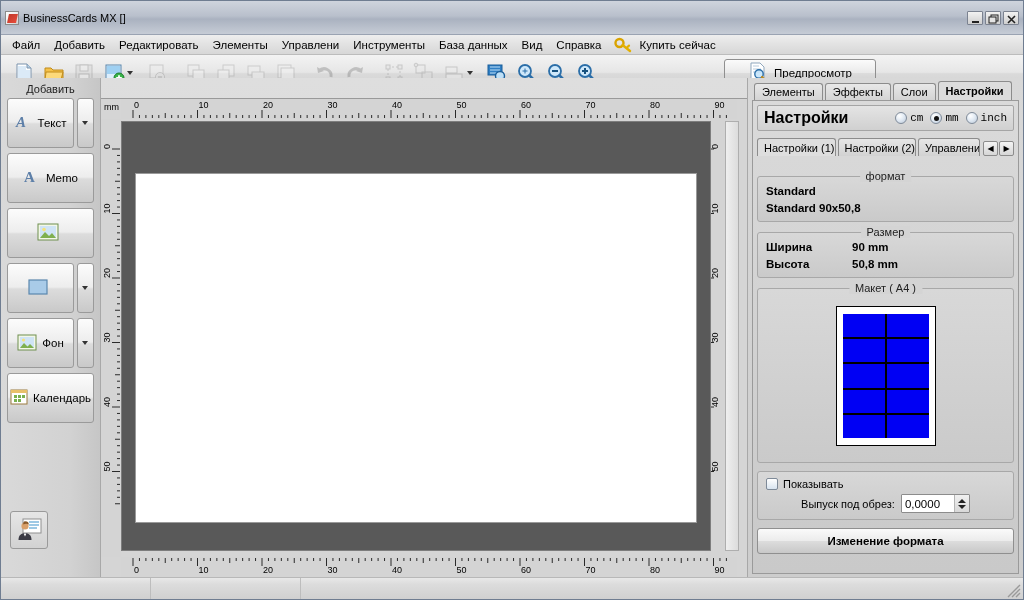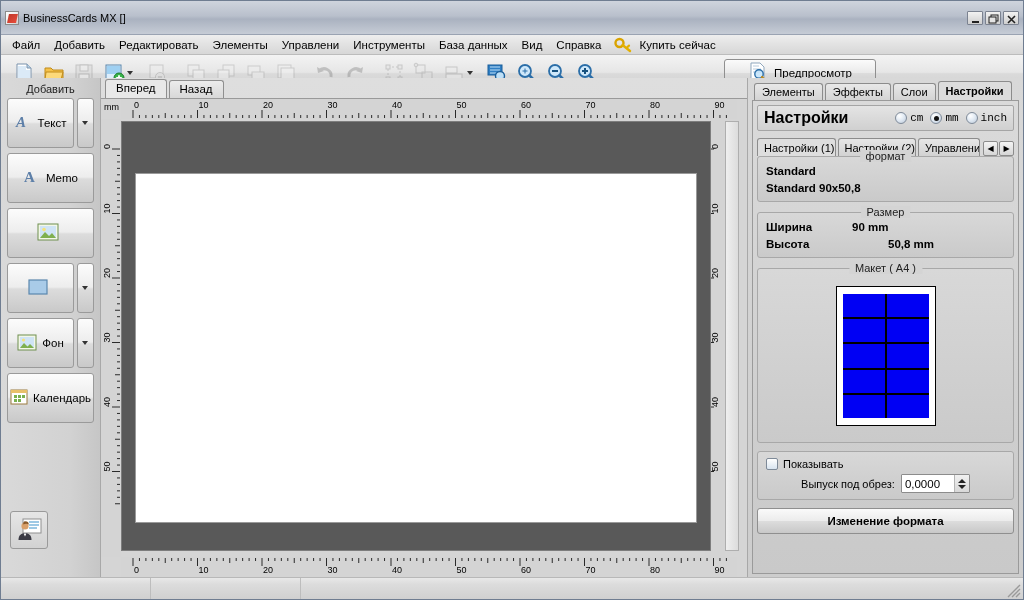--- a/index.html
+++ b/index.html
@@ -584,24 +584,20 @@
             <circle cx="10" cy="10" r="3.6" fill="#d9a06a"></circle>
             <path d="M10 5.2 c3 0 4 1.6 3.8 3.6 c-1 -1 -3.2 -1.4 -5.4 -.4 c-.6 -1.6 .4 -3.2 1.6 -3.2 Z" fill="#8a5a2b"></path>
             <path d="M3.5 24 c0 -5 3 -7 6.5 -7 c3.5 0 6.5 2 6.5 7 Z" fill="#3b3b45"></path>
             <path d="M8.6 17.4 l1.4 3 l1.4 -3 Z" fill="#ffffff"></path>
           </svg>
         </span>
       </div>
     </div>
 
     <div class="canvaswrap">
-      <div class="ctabs">
-        <div class="ctab active">Вперед</div>
-        <div class="ctab">Назад</div>
-      </div>
 
       <div class="canvasbox">
         <div class="mmlabel">mm</div>
 
         <div class="ruler ruler-h" style="top:0;">
           <svg width="610" height="20" viewBox="0 0 610 20" id="ruler-top-svg">
               <line x1="12" y1="19" x2="12" y2="11" stroke="#2a2a2a" stroke-width="1"></line>
               <line x1="18.45" y1="19" x2="18.45" y2="16" stroke="#2a2a2a" stroke-width="1"></line>
               <line x1="24.9" y1="19" x2="24.9" y2="16" stroke="#2a2a2a" stroke-width="1"></line>
               <line x1="31.35" y1="19" x2="31.35" y2="16" stroke="#2a2a2a" stroke-width="1"></line>
@@ -980,37 +976,37 @@
         <div class="subtabs">
           <div class="stab active">Настройки (1)</div>
           <div class="stab">Настройки (2)</div>
           <div class="stab clipped">Управлени</div>
           <div class="spinbtns">
             <div class="spinbtn" style="font-size:8px;">◀</div>
             <div class="spinbtn" style="font-size:8px;">▶</div>
           </div>
         </div>
 
-        <div class="group" style="margin-top:0;">
+        <div class="group" style="margin-top:20px;">
           <div class="legend">формат</div>
           <div class="row">
             <span>Standard</span>
           </div>
           <div class="row" style="margin-top:3px;">
             <span>Standard 90x50,8</span>
           </div>
         </div>
 
         <div class="group">
           <div class="legend">Размер</div>
           <div class="row">
             <span class="k">Ширина</span>
             <span>90 mm</span>
           </div>
-          <div class="row" style="margin-top:3px;gap:36px;">
+          <div class="row" style="margin-top:3px;">
             <span class="k">Высота</span>
             <span>50,8 mm</span>
           </div>
         </div>
 
         <div class="group">
           <div class="legend">Макет ( A4 )</div>
           <div class="layoutbox">
             <div class="a4">
               <div class="a4grid" id="a4grid" style="grid-template-columns: repeat(2, 1fr); grid-template-rows: repeat(5, 1fr);">

